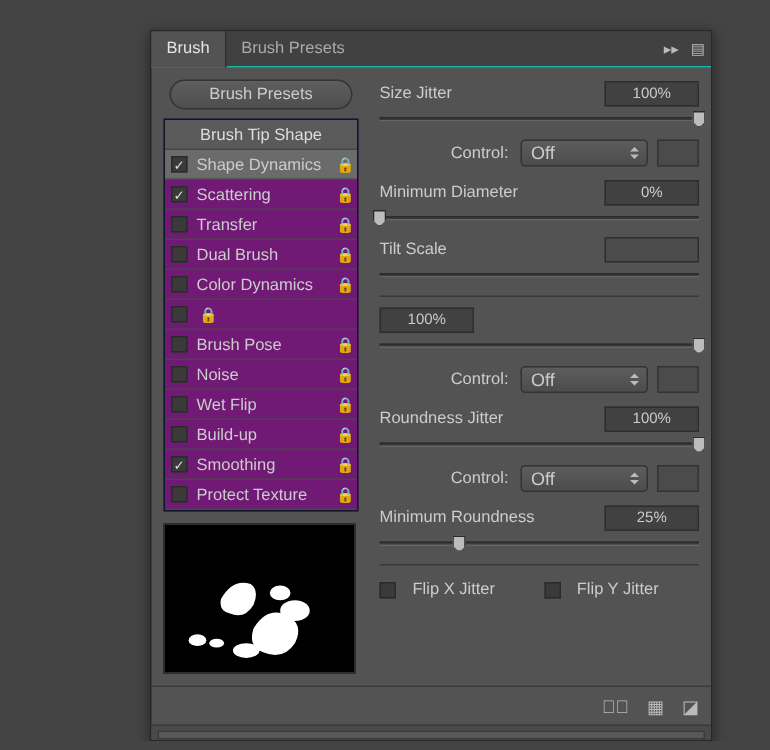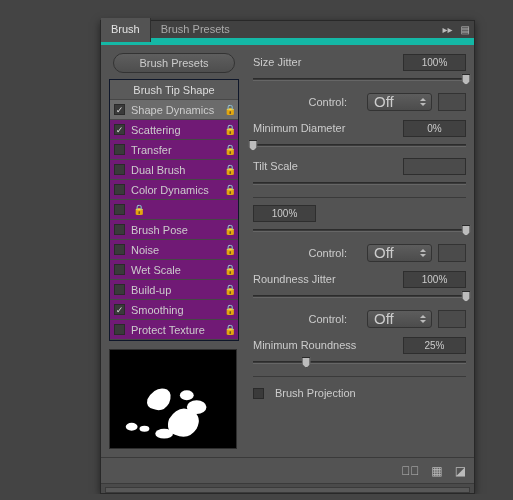--- a/index.html
+++ b/index.html
@@ -1,18 +1,18 @@
 <!DOCTYPE html>
 <html><head>
 <meta charset="utf-8">
 <style>
 *{box-sizing:border-box;margin:0;padding:0;font-family:Tahoma,Arial,sans-serif;font-size:11px;color:#ccc;-webkit-user-select:none;user-select:none}
 body{background:#444;padding:20px 0 0 100px}
 .panel{width:375px;background:#535353;border:1px solid #282828;box-shadow:0 2px 8px rgba(0,0,0,.5)}
-.tabbar{display:flex;align-items:center;height:24px;background:#414141;border-bottom:7px solid #14b8a6}
+.tabbar{display:flex;align-items:center;height:24px;background:#414141;border-bottom:1px solid #14b8a6}
 .tab{padding:5px 10px;height:24px;color:#aaa;cursor:pointer}
 .tab.active{background:#535353;color:#e4e4e4;border-right:1px solid #2e2e2e}
 .tabspacer{flex:1}
 .tabicon{padding:0 4px;font-size:10px;color:#bbb;cursor:pointer}
 .body{display:flex;padding:8px}
 .left{width:130px;flex-shrink:0}
 .btn{display:block;width:122px;height:20px;margin:0 auto 6px;background:linear-gradient(#5e5e5e,#4e4e4e);border:1px solid #333;border-radius:10px;text-align:center;line-height:18px;cursor:pointer}
 .settings{border:1px solid #0f172a;background:#701a75}
 .srow{display:flex;align-items:center;height:20px;padding:0 4px;border-bottom:1px solid #474747;position:relative}
 .srow.hdr{background:#5a5a5a;justify-content:center;color:#ddd}
@@ -26,22 +26,22 @@
 .right{flex:1;padding-left:14px}
 .ctrl{margin-bottom:4px}
 .ctrlrow{display:flex;align-items:center;height:18px}
 .ctrlrow .clabel{flex:1;font-size:11px}
 .valbox{width:63px;height:17px;background:#414141;border:1px solid #2e2e2e;text-align:center;line-height:15px;font-size:10px}
 .valbox.empty{background:#4b4b4b}
 .slider{position:relative;height:14px;margin-top:2px}
 .track{position:absolute;left:0;right:0;top:5px;height:3px;background:#3a3a3a;border-top:1px solid #2c2c2c;border-bottom:1px solid #666}
 .thumb{position:absolute;top:1px;width:9px;height:11px;background:#bcbcbc;border:1px solid #2a2a2a;transform:translateX(-50%);clip-path:polygon(0 0,100% 0,100% 60%,50% 100%,0 60%)}
 .selrow{display:flex;align-items:center;justify-content:flex-end;height:22px;margin-bottom:6px}
-.selrow .sellabel{margin-right:20px}
-.dd{position:relative;width:65px;height:18px;background:linear-gradient(#5d5d5d,#4c4c4c);border:1px solid #333;border-radius:3px;line-height:16px;padding:0 18px 0 6px;font-size:15px}
+.selrow .sellabel{margin-right:8px}
+.dd{position:relative;width:85px;height:18px;background:linear-gradient(#5d5d5d,#4c4c4c);border:1px solid #333;border-radius:3px;line-height:16px;padding:0 18px 0 6px;font-size:12px}
 .dd::after{content:"";position:absolute;right:5px;top:4px;width:0;height:0;border-left:3px solid transparent;border-right:3px solid transparent;border-bottom:3px solid #bbb}
 .dd::before{content:"";position:absolute;right:5px;bottom:4px;width:0;height:0;border-left:3px solid transparent;border-right:3px solid transparent;border-top:3px solid #bbb}
 .smallbox{width:28px;height:18px;background:#4b4b4b;border:1px solid #333;margin-left:6px}
 .disabled{color:#757575}
 .sep{height:1px;background:#3a3a3a;margin:6px 0}
 .chkrow{display:flex;align-items:center;height:20px;gap:6px}
 .chkrow .grp{display:flex;align-items:center;gap:5px;width:50%}
 .footer{height:26px;border-top:1px solid #3a3a3a;display:flex;align-items:center;justify-content:flex-end;padding:0 8px;gap:12px}
 .ficon{color:#bbb;font-size:12px;cursor:pointer}
 .botbar{height:10px;background:#4a4a4a;border-top:1px solid #3a3a3a;position:relative}
@@ -99,21 +99,21 @@
             <span class="label">Brush Pose</span>
             <span class="lock">🔒</span>
           </div>
         <div class="srow">
             <span class="chk"></span>
             <span class="label">Noise</span>
             <span class="lock">🔒</span>
           </div>
         <div class="srow">
             <span class="chk"></span>
-            <span class="label">Wet Scale</span>
+            <span class="label">Wet Flip</span>
             <span class="lock">🔒</span>
           </div>
         <div class="srow">
             <span class="chk"></span>
             <span class="label">Build-up</span>
             <span class="lock">🔒</span>
           </div>
         <div class="srow">
             <span class="chk checked"></span>
             <span class="label">Smoothing</span>
@@ -222,23 +222,27 @@
           </div>
         <div class="slider">
             <div class="track"></div>
             <div class="thumb" style="left:25%"></div>
           </div>
       </div>
 
       <div class="sep"></div>
 
       <div class="chkrow">
-        <div class="grp" style="width:100%">
-            <span class="chk"></span>
-            <span>Brush Projection</span>
+        <div class="grp">
+            <span class="chk"></span>
+            <span>Flip X Jitter</span>
+          </div>
+        <div class="grp">
+            <span class="chk"></span>
+            <span>Flip Y Jitter</span>
           </div>
       </div>
     </div>
   </div>
 
   <div class="footer">
     <span class="ficon">✎⃞</span>
     <span class="ficon">▦</span>
     <span class="ficon">◪</span>
   </div>

